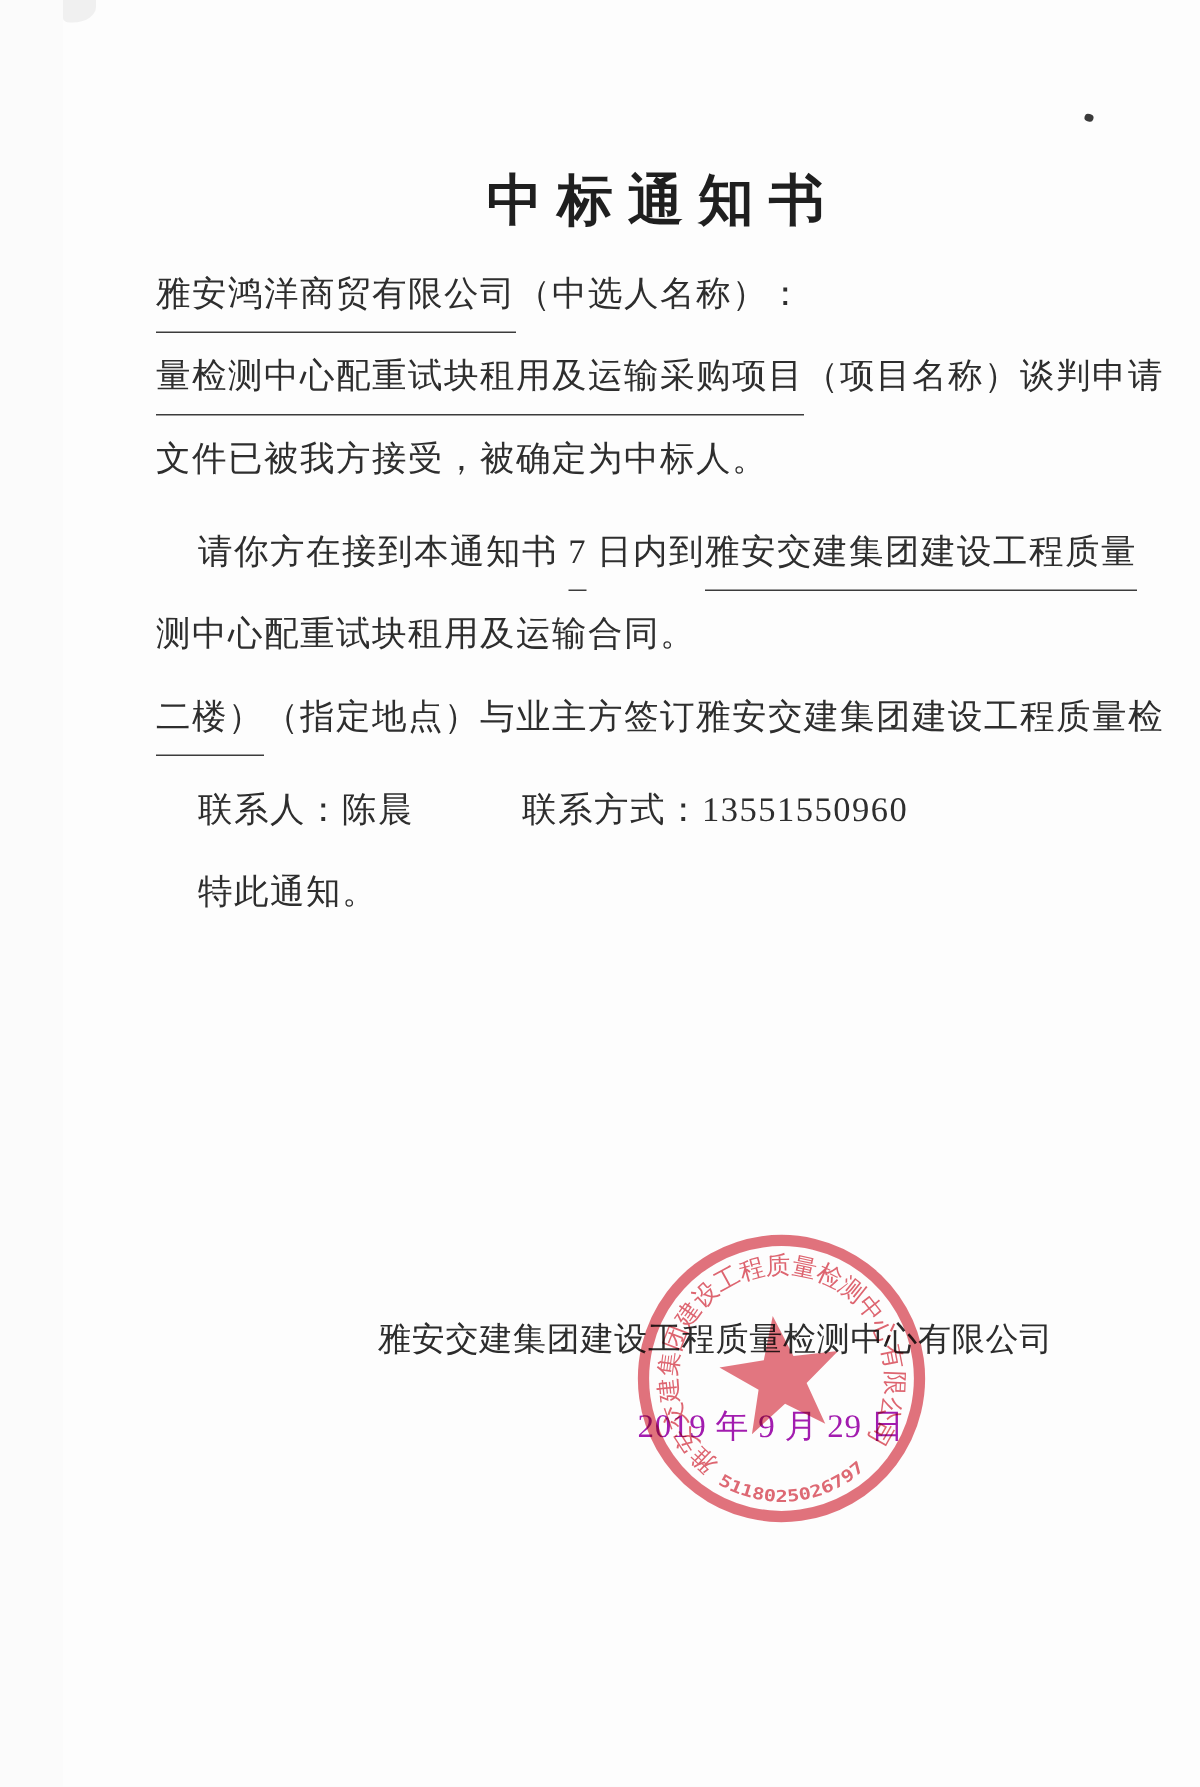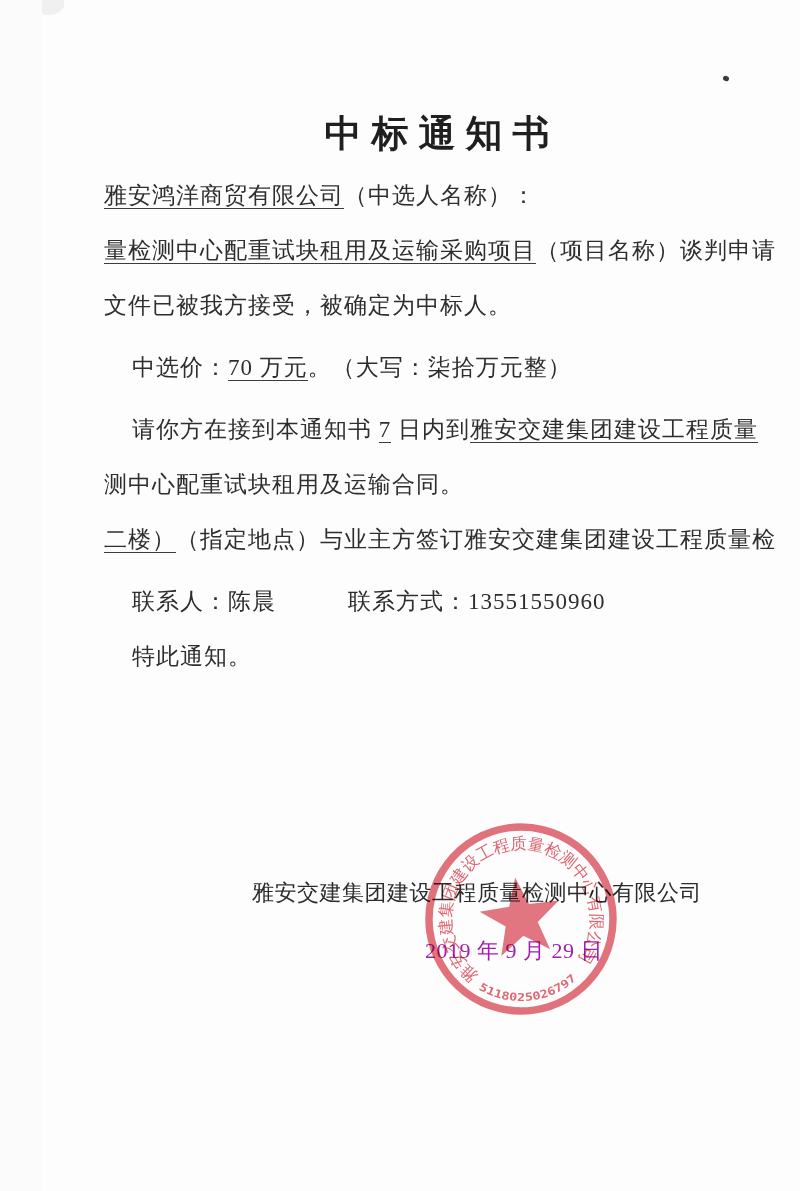--- a/index.html
+++ b/index.html
@@ -21,21 +21,21 @@
     font-size:37px;font-weight:600;letter-spacing:10px;
     color:#1f1f1f;
   }
   .body-lines{
     position:absolute;left:62px;top:168px;width:678px;
     font-size:23px;color:#2e2e2e;letter-spacing:1px;
   }
   .line{height:55px;line-height:55px;white-space:nowrap;}
   .line.para{margin-top:7px;}
   .line.indent{padding-left:28px;}
-  .u{border-bottom:1.5px solid #3c3c3c;padding-bottom:0;}
+  .u{border-bottom:1.5px solid #3c3c3c;padding-bottom:13px;}
   .sig-company{
     position:absolute;left:210px;top:878px;
     font-size:22px;color:#2c2c2c;letter-spacing:0.5px;white-space:nowrap;
   }
   .sig-date{
     position:absolute;left:383px;top:936px;
     font-size:22px;color:#a21caf;letter-spacing:0.5px;white-space:nowrap;
   }
   .seal{
     position:absolute;left:376px;top:816px;width:206px;height:206px;
@@ -59,21 +59,20 @@
 
   <div class="corner-smudge"></div>
   <div class="artifact-dot"></div>
 
   <h1 class="doc-title">中标通知书</h1>
 
   <div class="body-lines" id="body-lines">
       <div class="line"><span class="u">雅安鸿洋商贸有限公司</span><span class="">（中选人名称）：</span></div>
       <div class="line"><span class="u">量检测中心配重试块租用及运输采购项目</span><span class="">（项目名称）谈判申请</span></div>
       <div class="line"><span class="">文件已被我方接受，被确定为中标人。</span></div>
-      <div class="line indent para"><span class="">中选价：</span><span class="u">70 万元</span><span class="">。（大写：柒拾万元整）</span></div>
       <div class="line indent para"><span class="">请你方在接到本通知书 </span><span class="u">7</span><span class=""> 日内到</span><span class="u">雅安交建集团建设工程质量</span></div>
       <div class="line"><span class="">测中心配重试块租用及运输合同。</span></div>
       <div class="line"><span class="u">二楼）</span><span class="">（指定地点）与业主方签订雅安交建集团建设工程质量检</span></div>
       <div class="line indent para"><span class="">联系人：陈晨　　　联系方式：13551550960</span></div>
       <div class="line indent"><span class="">特此通知。</span></div>
     </div>
 
   <div class="sig-company">雅安交建集团建设工程质量检测中心有限公司</div>
 
   <div class="sig-date">2019 年 9 月 29 日</div>

